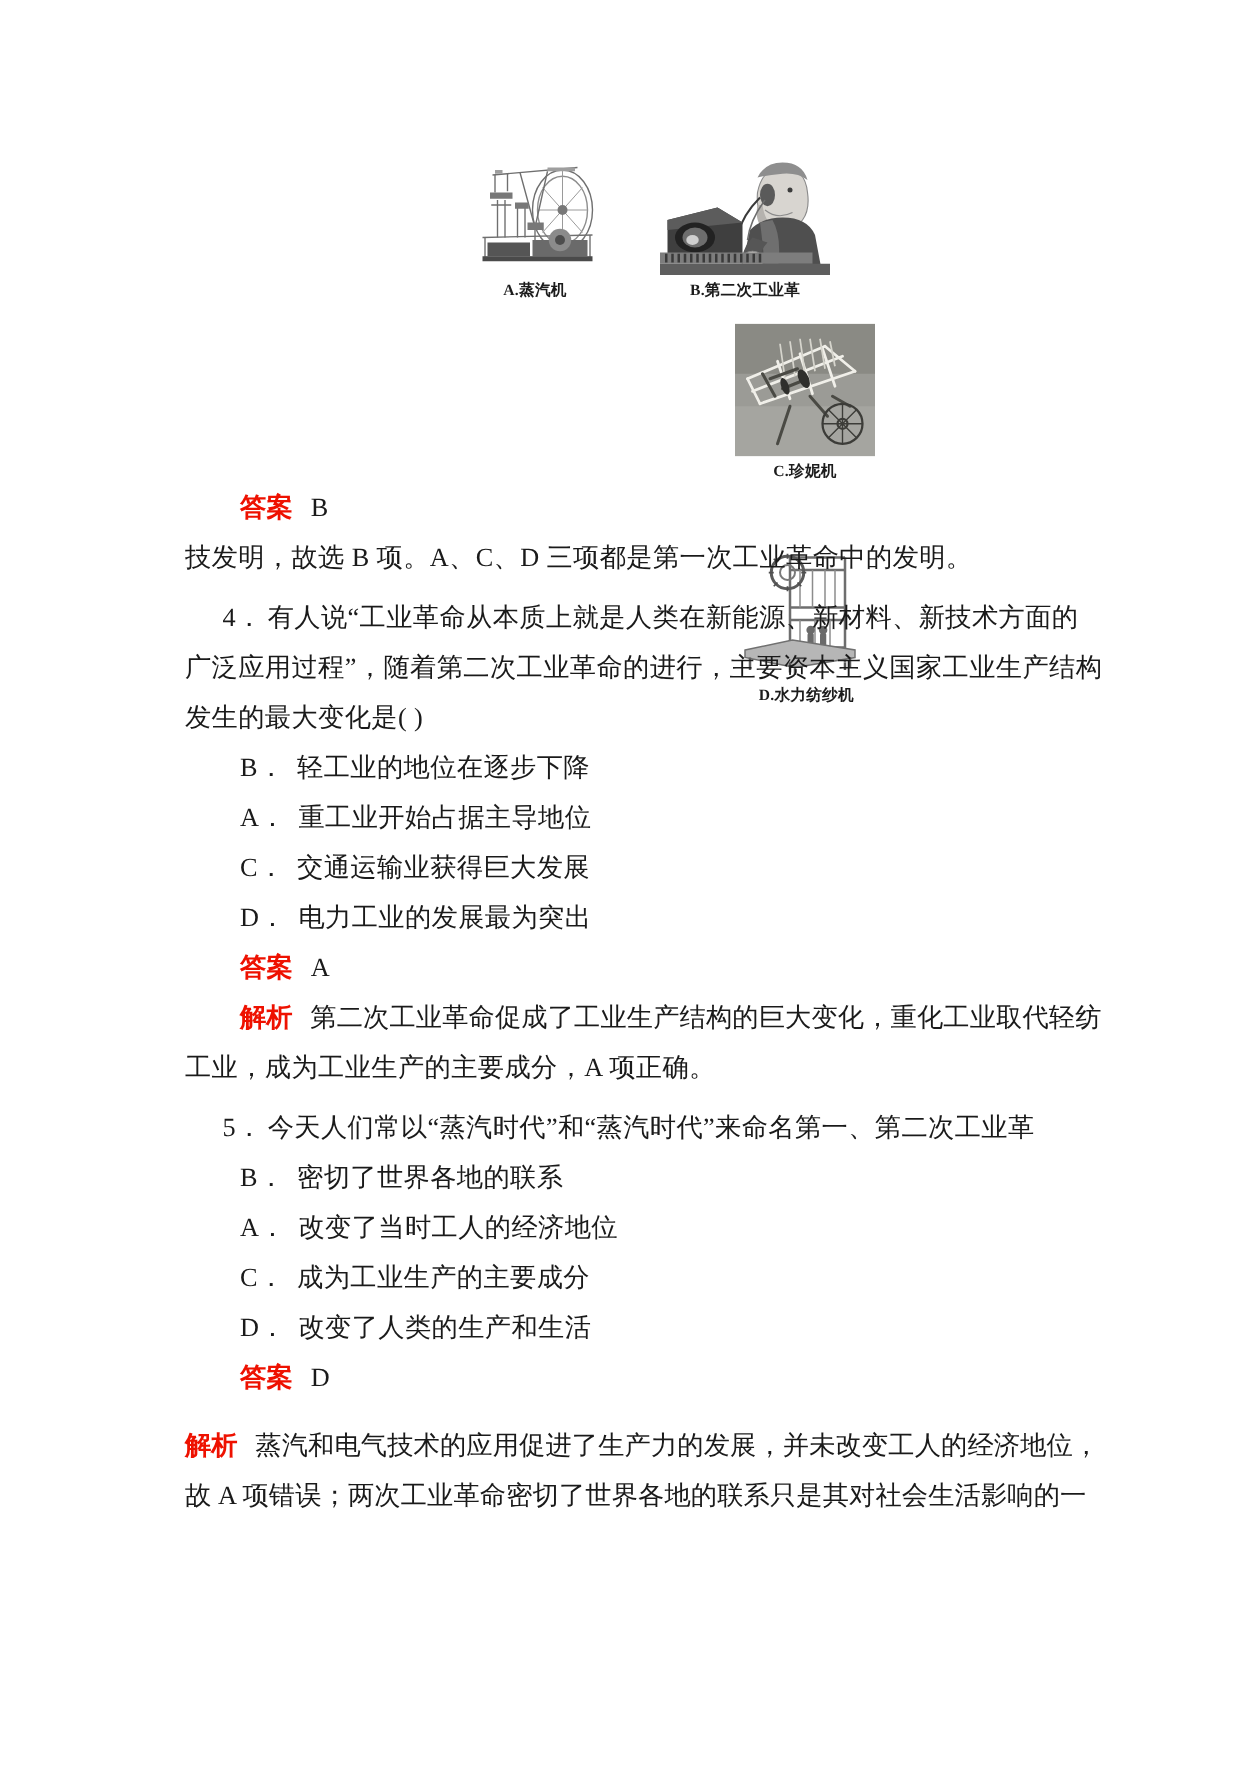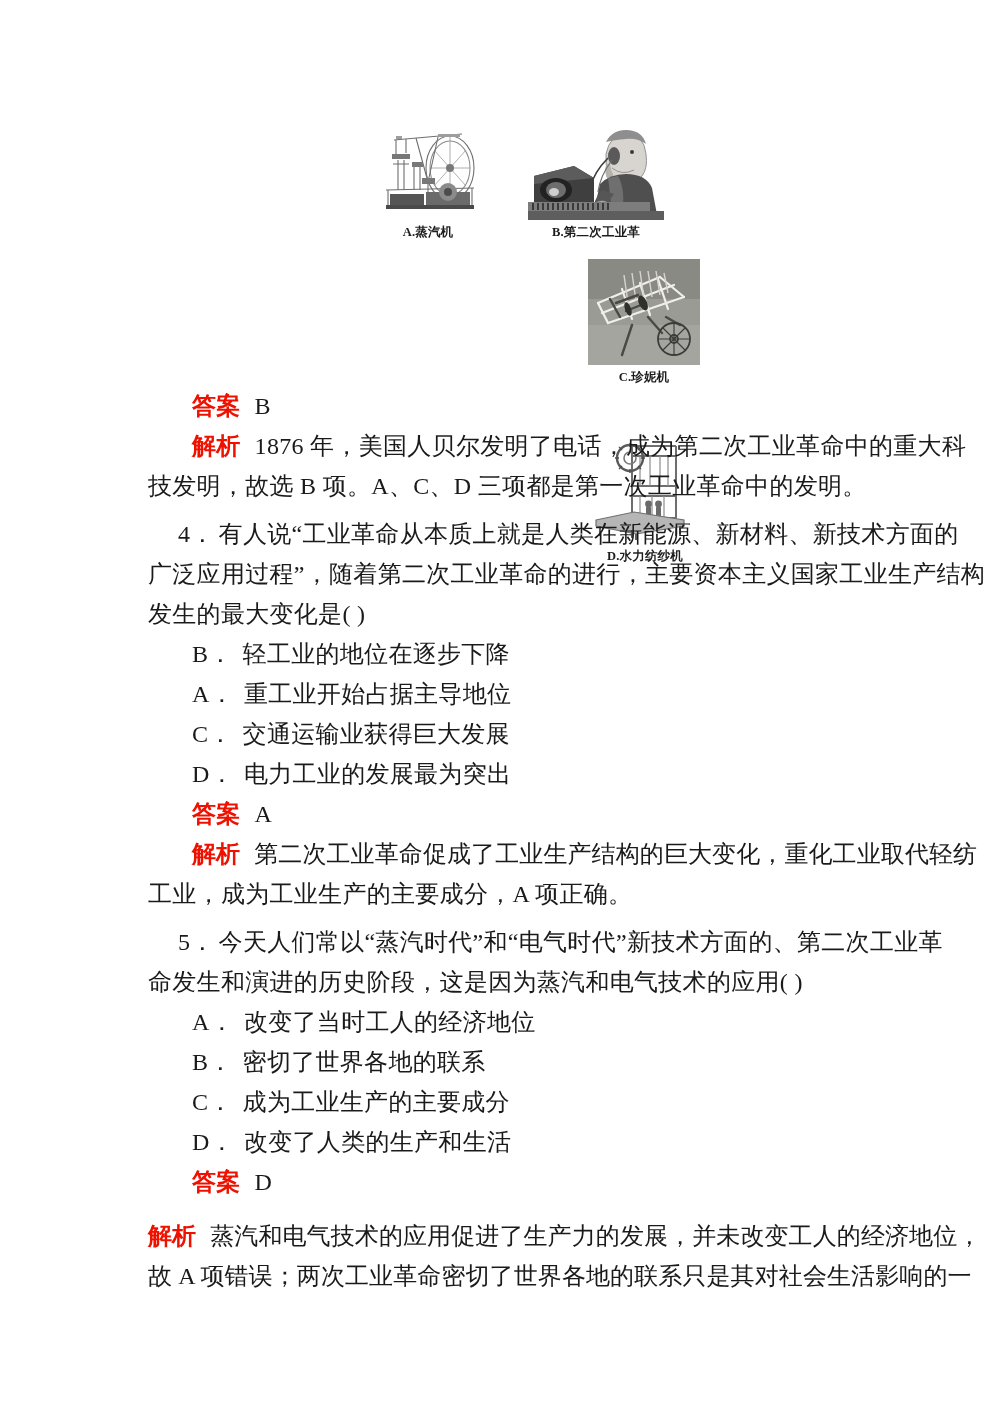--- a/index.html
+++ b/index.html
@@ -61,21 +61,21 @@
   }
 
   
   .body-text {
     position: absolute;
     left: 148px;
     top: 386px;
     width: 708px;
   }
   .line {
-    font-size: 24px;
+    font-size: 21px;
     line-height: 40px;
     color: #1a1a1a;
     white-space: nowrap;
     letter-spacing: 0.3px;
   }
   .line.wide {
     letter-spacing: 0.1px;
   }
   .indent-1 { padding-left: 30px; }
   .indent-2 { padding-left: 44px; }
@@ -303,23 +303,20 @@
 
     </div>
   </div>
 
   <div class="body-text">
 
     <div class="line indent-2">
       <span class="tag">答案</span><span class="ans-letter">B</span>
     </div>
 
-    <div class="line indent-2">
-      <span class="tag">解析</span><span>1876 年，美国人贝尔发明了电话，成为第二次工业革命中的重大科</span>
-    </div>
     <div class="line">技发明，故选 B 项。A、C、D 三项都是第一次工业革命中的发明。</div>
 
     <div class="spacer-sm"></div>
 
     <div class="line indent-1">
       <span class="num-lead">4．</span><span>有人说“工业革命从本质上就是人类在新能源、新材料、新技术方面的</span>
     </div>
     <div class="line">广泛应用过程”，随着第二次工业革命的进行，主要资本主义国家工业生产结构</div>
     <div class="line">发生的最大变化是(        )</div>
 
@@ -341,29 +338,28 @@
     </div>
 
     <div class="line indent-2 wide">
       <span class="tag">解析</span><span>第二次工业革命促成了工业生产结构的巨大变化，重化工业取代轻纺</span>
     </div>
     <div class="line">工业，成为工业生产的主要成分，A 项正确。</div>
 
     <div class="spacer-sm"></div>
 
     <div class="line indent-1">
-      <span class="num-lead">5．</span><span>今天人们常以“蒸汽时代”和“电气时代”新技术方面的、第二次工业革</span>
-    </div>
-    <div class="line">命发生和演进的历史阶段，这是因为蒸汽和电气技术的应用(        )</div>
-
+      <span class="num-lead">5．</span><span>今天人们常以“蒸汽时代”和“蒸汽时代”来命名第一、第二次工业革</span>
+    </div>
+
+    <div class="line indent-opt">
+      <span class="opt-letter">B．</span><span>密切了世界各地的联系</span>
+    </div>
     <div class="line indent-opt">
       <span class="opt-letter">A．</span><span>改变了当时工人的经济地位</span>
-    </div>
-    <div class="line indent-opt">
-      <span class="opt-letter">B．</span><span>密切了世界各地的联系</span>
     </div>
     <div class="line indent-opt">
       <span class="opt-letter">C．</span><span>成为工业生产的主要成分</span>
     </div>
     <div class="line indent-opt">
       <span class="opt-letter">D．</span><span>改变了人类的生产和生活</span>
     </div>
 
     <div class="line indent-2">
       <span class="tag">答案</span><span class="ans-letter">D</span>

